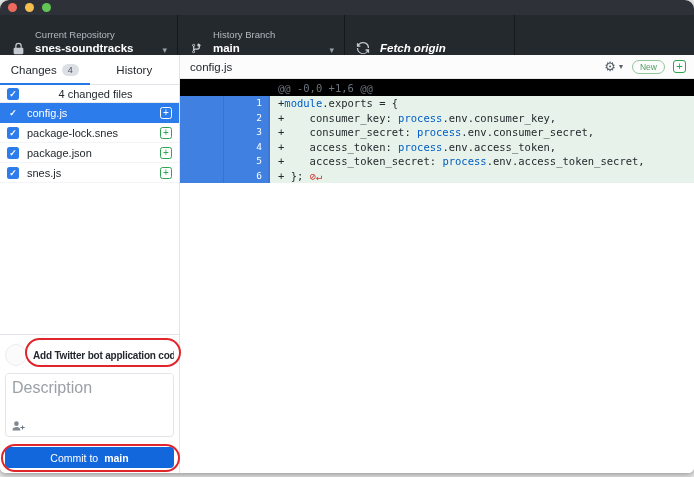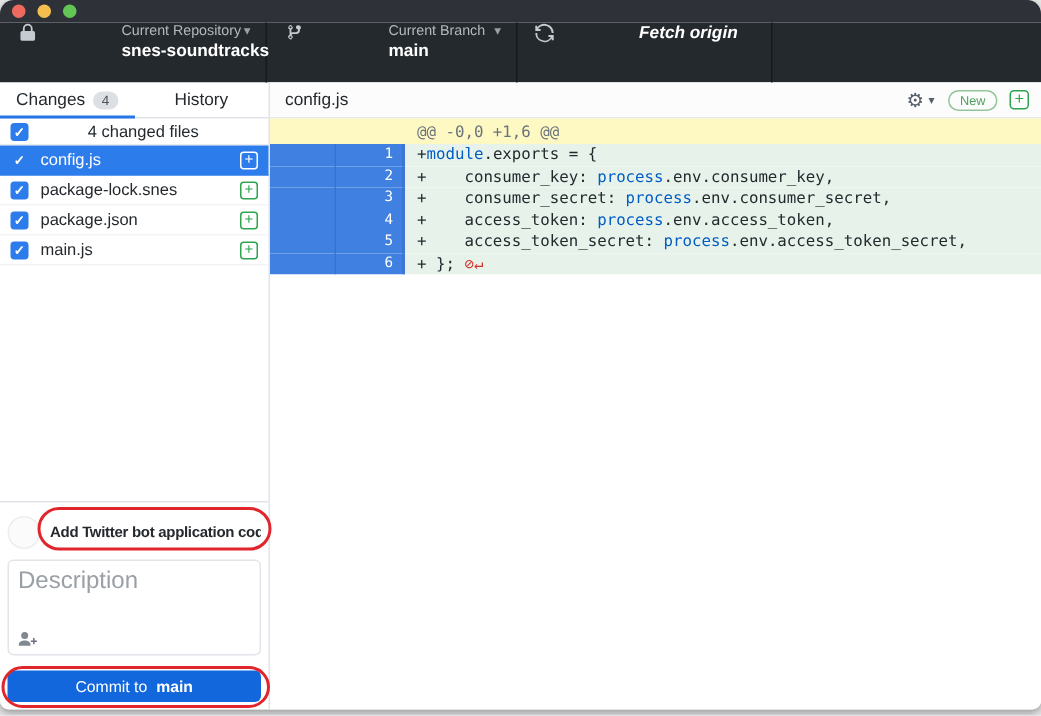--- a/index.html
+++ b/index.html
@@ -8,37 +8,37 @@
 
   
   .titlebar { height: 15px; background: #2e3138; display: flex; align-items: center; padding-left: 8px; gap: 8px; }
   .tl { width: 9px; height: 9px; border-radius: 50%; }
   .tl-close { background: #ee6a5f; }
   .tl-min   { background: #f5bf4f; }
   .tl-zoom  { background: #62c554; }
 
   
   .toolbar { height: 40px; background: #24292e; display: flex; }
-  .tb-section { position: relative; display: flex; align-items: flex-start; padding: 0 10px; border-right: 1px solid #16191c; gap: 46px; }
+  .tb-section { position: relative; display: flex; align-items: flex-end; padding: 0 10px; border-right: 1px solid #16191c; }
   .tb-repo   { width: 178px; }
   .tb-branch { width: 167px; }
   .tb-fetch  { width: 170px; border-right: 1px solid #16191c; font-style: italic; }
   .tb-icon { width: 16px; margin-right: 9px; display: flex; align-items: center; justify-content: center; color: #c6cbd1; flex: none; }
   .tb-text { display: flex; flex-direction: column; line-height: 1.25; min-width: 0; }
   .tb-label { font-size: 9.5px; color: #b3b9bf; }
   .tb-value { font-size: 11.5px; font-weight: bold; color: #ffffff; white-space: nowrap; }
   .tb-caret { position: absolute; right: 10px; color: #9aa0a6; font-size: 9px; }
 
   
   .main { display: flex; height: 418px; }
   .sidebar { width: 180px; flex: none; border-right: 1px solid #e1e4e8; display: flex; flex-direction: column; background: #fff; }
   .diffpane { flex: 1; display: flex; flex-direction: column; background: #fff; min-width: 0; }
 
   
-  .tabs { height: 24px; display: flex; border-bottom: 1px solid #e1e4e8; flex: none; }
+  .tabs { height: 30px; display: flex; border-bottom: 1px solid #e1e4e8; flex: none; }
   .tab { flex: 1; display: flex; align-items: center; justify-content: center; gap: 5px; font-size: 11.5px; color: #24292e; position: relative; cursor: default; }
   .tab.active { font-weight: normal; }
   .tab.active::after { content: ""; position: absolute; left: 0; right: 0; bottom: -1px; height: 2.5px; background: #2477e4; }
   .tab-badge { background: #dcdfe3; color: #4c545c; font-size: 9px; padding: 1px 6px; border-radius: 8px; }
 
   
   .files-header { height: 18px; display: flex; align-items: center; border-bottom: 1px solid #e9ebee; padding: 0 7px; flex: none; font-size: 11px; color: #24292e; }
   .files-header .fh-label { flex: 1; text-align: center; }
   .cb { width: 12px; height: 12px; background: #2d7ceb; border-radius: 2.5px; color: #fff; font-size: 9px; line-height: 12px; text-align: center; flex: none; font-weight: bold; }
   .file-row { height: 20px; display: flex; align-items: center; padding: 0 7px; gap: 8px; font-size: 11px; color: #24292e; border-bottom: 1px solid #f3f4f6; }
@@ -64,21 +64,21 @@
   
   .diff-header { height: 24px; flex: none; display: flex; align-items: center; background: #fcfcfd; border-bottom: 1px solid #e6e8eb; padding: 0 8px 0 10px; }
   .diff-title { font-size: 11.5px; color: #24292e; flex: 1; }
   .gear-wrap { display: flex; align-items: center; gap: 3px; color: #586069; margin-right: 9px; }
   .gear { font-size: 13px; line-height: 1; }
   .gear-caret { font-size: 8px; }
   .new-badge { border: 1px solid #93c59a; color: #4f9e5d; font-size: 8.5px; padding: 1px 7px; border-radius: 8px; margin-right: 8px; }
   .add-square { width: 13px; height: 13px; border: 1.3px solid #2da44e; border-radius: 3px; color: #2da44e; font-size: 11px; line-height: 11px; text-align: center; }
 
   
-  .hunk-row { height: 17px; background: #fef9c3; display: flex; align-items: center; font-family: "DejaVu Sans Mono", monospace; font-size: 10.5px; color: #6a737d; padding-left: 98px; flex: none; }
+  .hunk-row { height: 17px; background: #000000; display: flex; align-items: center; font-family: "DejaVu Sans Mono", monospace; font-size: 10.5px; color: #6a737d; padding-left: 98px; flex: none; }
   .code-line { display: flex; height: 14.5px; line-height: 14.5px; flex: none; }
   .gutter { width: 90px; flex: none; background: #4080e0; display: flex; border-right: 2px solid #3d76d6; }
   .ln-old { width: 44px; border-right: 1px solid #3a72cf; }
   .ln-new { flex: 1; text-align: right; padding-right: 6px; color: #ffffff; font-family: "DejaVu Sans Mono", monospace; font-size: 9.5px; }
   .code-content { flex: 1; background: #e7f3ea; font-family: "DejaVu Sans Mono", monospace; font-size: 10.5px; color: #24292e; white-space: pre; padding-left: 8px; overflow: hidden; }
   .tok-kw { color: #005cc5; }
   .tok-err { color: #d0342c; }
   .diff-rest { flex: 1; background: #fff; }
 
   
@@ -110,21 +110,21 @@
       </span>
       <span class="tb-caret">▾</span>
     </div>
     <div class="tb-section tb-branch">
       <span class="tb-icon">
         <svg width="13" height="13" viewBox="0 0 16 16" fill="currentColor">
             <path d="M11.75 2.5a1.75 1.75 0 1 0-1 3.17v.58A1.75 1.75 0 0 1 9 8H6.5a3.2 3.2 0 0 0-1.25.25V5.67a1.75 1.75 0 1 0-1.5 0v4.66a1.75 1.75 0 1 0 1.55.05A1.75 1.75 0 0 1 6.5 9.5H9a3.25 3.25 0 0 0 3.25-3.25v-.58a1.75 1.75 0 0 0-.5-3.17zM4.5 3.1a.85.85 0 1 1 0 1.7.85.85 0 0 1 0-1.7zm0 9.8a.85.85 0 1 1 0-1.7.85.85 0 0 1 0 1.7z"></path>
           </svg>
       </span>
       <span class="tb-text">
-        <span class="tb-label">Current Branch</span>
+        <span class="tb-label">History Branch</span>
         <span class="tb-value">main</span>
       </span>
       <span class="tb-caret">▾</span>
     </div>
     <div class="tb-section tb-fetch">
       <span class="tb-icon">
         <svg width="14" height="14" viewBox="0 0 16 16" fill="currentColor">
             <path d="M8 2.5A5.5 5.5 0 0 0 3.2 5H5v1.5H1V2.5h1.5v1.3A7 7 0 0 1 15 8h-1.5A5.5 5.5 0 0 0 8 2.5zM2.5 8A5.5 5.5 0 0 0 12.8 11H11V9.5h4v4h-1.5v-1.3A7 7 0 0 1 1 8h1.5z"></path>
           </svg>
       </span>
@@ -164,21 +164,21 @@
             <span class="fname">package-lock.snes</span>
             <span class="plus">+</span>
           </div>
           <div class="file-row">
             <span class="cb">✓</span>
             <span class="fname">package.json</span>
             <span class="plus">+</span>
           </div>
           <div class="file-row">
             <span class="cb">✓</span>
-            <span class="fname">main.js</span>
+            <span class="fname">snes.js</span>
             <span class="plus">+</span>
           </div>
         </div>
 
       <div class="sidebar-spacer"></div>
 
       <div class="commit-form">
         <div class="summary-row">
           <span class="avatar"></span>
           <input class="summary-input" type="text" value="Add Twitter bot application code" style="">

